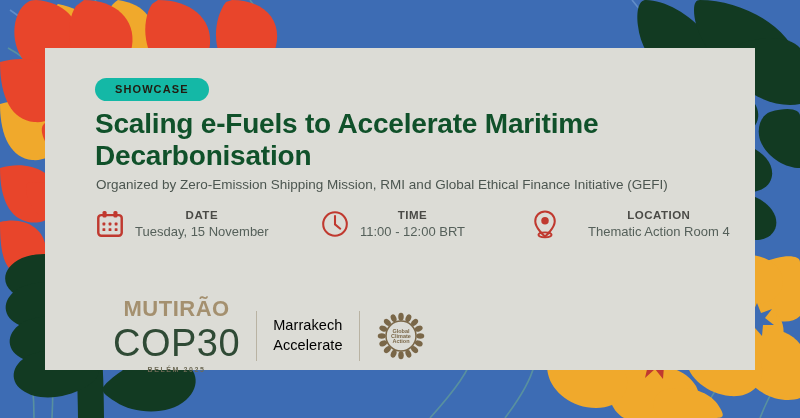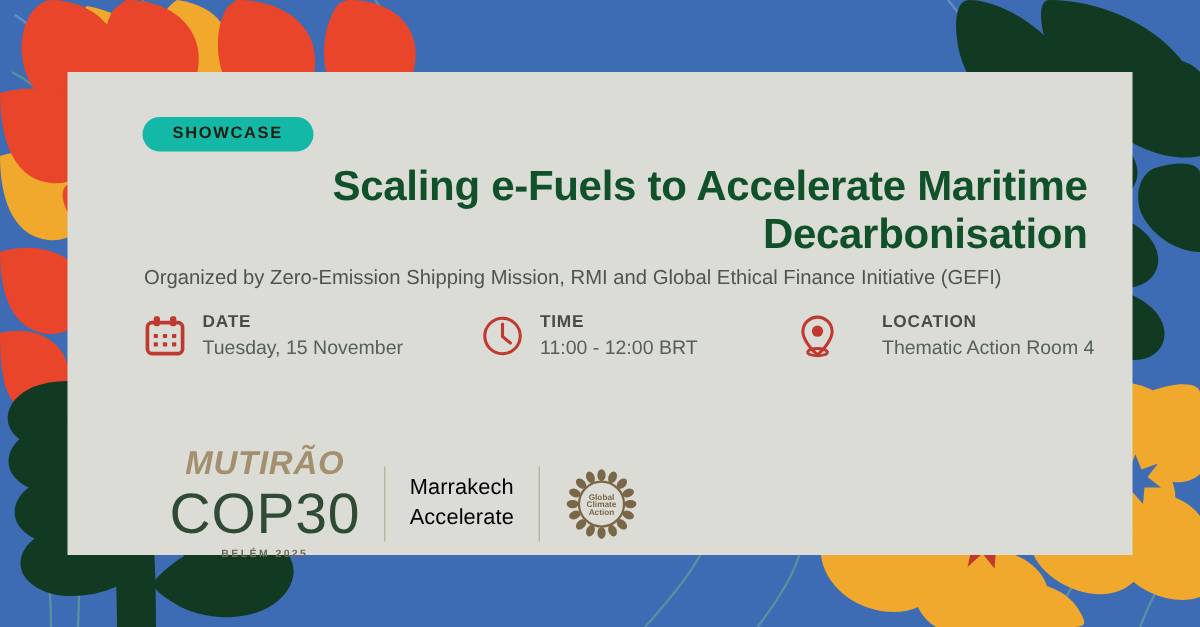--- a/index.html
+++ b/index.html
@@ -26,57 +26,55 @@
     padding:6px 20px 6px 20px;border-radius:12px;
     display:inline-block;line-height:1;
   }
 
   .title{
     position:absolute;left:50px;top:60px;width:630px;
     color:#10512a;
     font-size:28px;font-weight:bold;line-height:1.16;
     letter-spacing:-0.2px;
     margin:0;
-    text-align:right;
   }
 
   .subtitle{
     position:absolute;left:51px;top:128px;width:650px;
     color:#4c5650;
     font-size:13.5px;line-height:1.3;font-weight:normal;
   }
 
   
   .info-row{
     position:absolute;left:50px;top:160px;width:650px;
     display:flex;align-items:flex-start;
   }
   .info-item{display:flex;align-items:center;gap:10px;}
   .info-item.date{width:225px;}
   .info-item.time{width:210px;}
   .info-item.location{width:215px;gap:28px;}
   .info-ico{flex:0 0 auto;width:30px;height:32px;display:block;}
   .info-text{display:flex;flex-direction:column;gap:2px;}
   .info-label{
-    color:#4a4a46;font-size:11.5px;font-weight:bold;letter-spacing:0.5px;line-height:1.15;
+    color:#4a4a46;font-size:11.5px;font-weight:bold;letter-spacing:0.5px;line-height:1.15;text-align:center;
   }
   .info-value{
     color:#55605a;font-size:13px;line-height:1.2;
   }
 
   
   .logos{
     position:absolute;left:68px;top:250px;
     display:flex;align-items:center;gap:16px;
   }
   .cop-logo{display:flex;flex-direction:column;align-items:center;line-height:1;}
   .cop-mutirao{
     font-size:22px;font-weight:bold;letter-spacing:0.5px;
     color:#a4906f;
-    font-style:italic;
   }
   .cop-30{
     font-size:38px;font-weight:normal;letter-spacing:0.5px;
     color:#2f4a35;margin-top:4px;
   }
   .cop-belem{
     font-size:7px;letter-spacing:1.6px;color:#6d6a56;margin-top:4px;font-weight:bold;
   }
   .mp-divider{width:1px;height:50px;background:#b9b3a3;}
   .mp-text{

